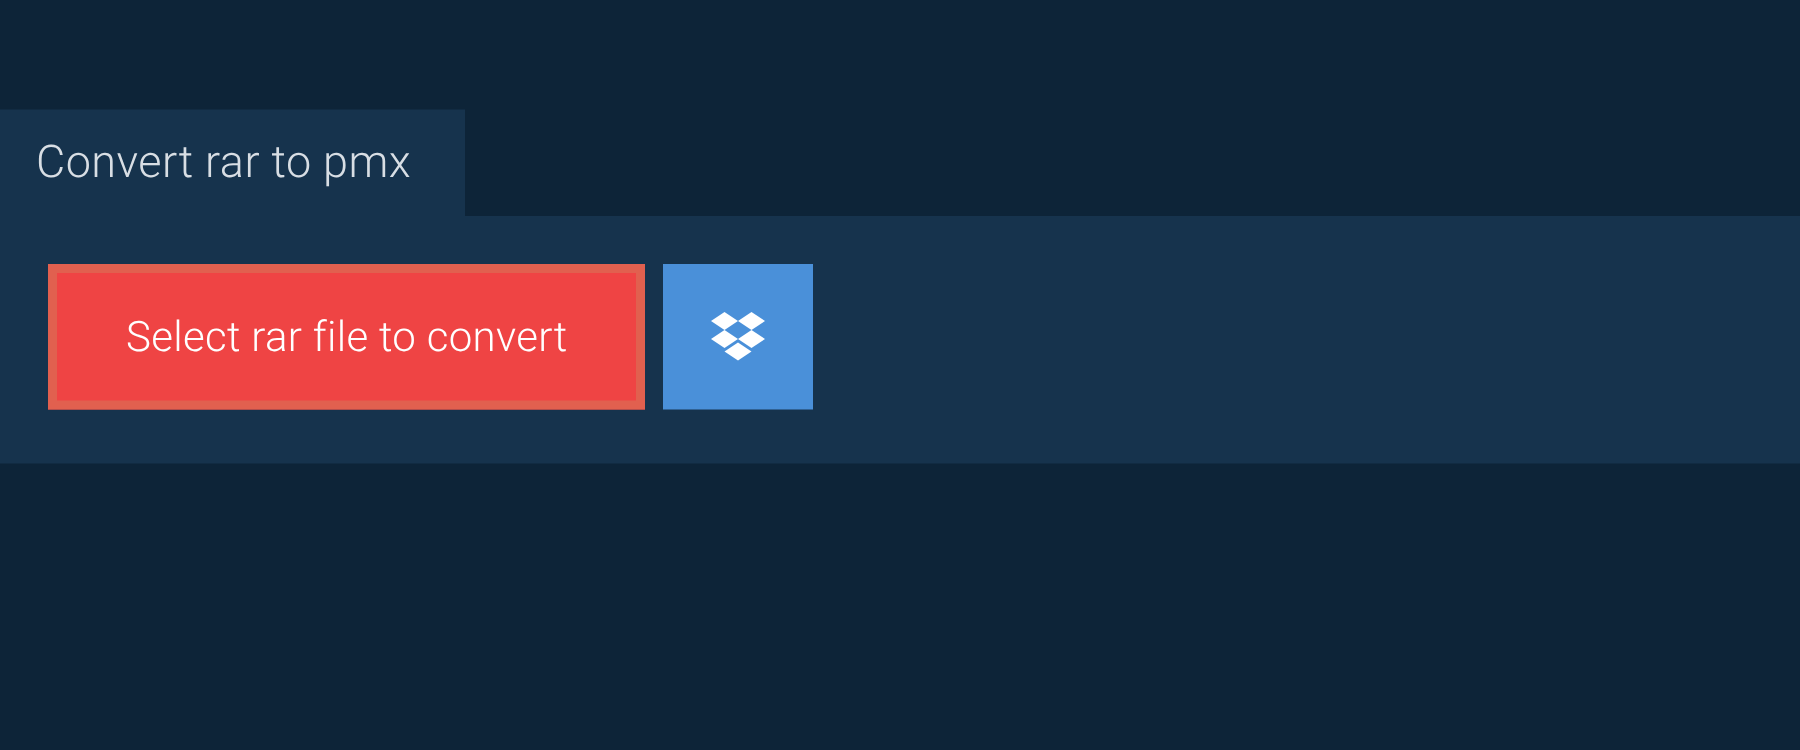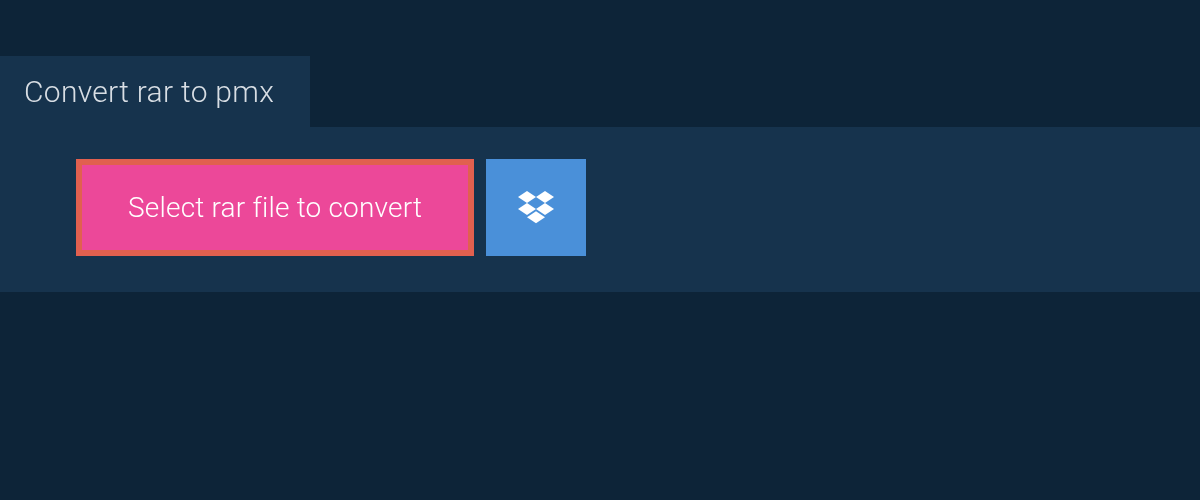--- a/index.html
+++ b/index.html
@@ -8,21 +8,21 @@
       box-sizing: border-box;
     }
     body {
       width: 1200px;
       height: 500px;
       background: #0d2438;
       font-family: -apple-system, BlinkMacSystemFont, "Segoe UI", Roboto, "Helvetica Neue", Arial, sans-serif;
       overflow: hidden;
     }
     .tab-container {
-      padding-top: 56px;
+      padding-top: 73px;
     }
     .tab {
       display: inline-block;
       background: #16334d;
       color: #d8dee4;
       font-size: 30px;
       font-weight: 300;
       padding: 18px 36px 18px 24px;
       letter-spacing: 0.3px;
     }
@@ -30,32 +30,31 @@
       background: #16334d;
       padding: 32px 32px 36px 32px;
       width: 100%;
     }
     .button-row {
       display: flex;
       gap: 12px;
       align-items: stretch;
     }
     .select-button {
-      background: #ec4899;
+      background: #ef4444;
       border: 6px solid #e1604f;
       color: #ffffff;
       font-size: 28px;
       font-weight: 300;
       padding: 26px 46px;
       cursor: pointer;
       display: flex;
       align-items: center;
       justify-content: center;
       letter-spacing: 0.2px;
-      margin-left: 44px;
     }
     .dropbox-button {
       background: #4a90d9;
       width: 100px;
       cursor: pointer;
       display: flex;
       align-items: center;
       justify-content: center;
     }
     .dropbox-button svg {

